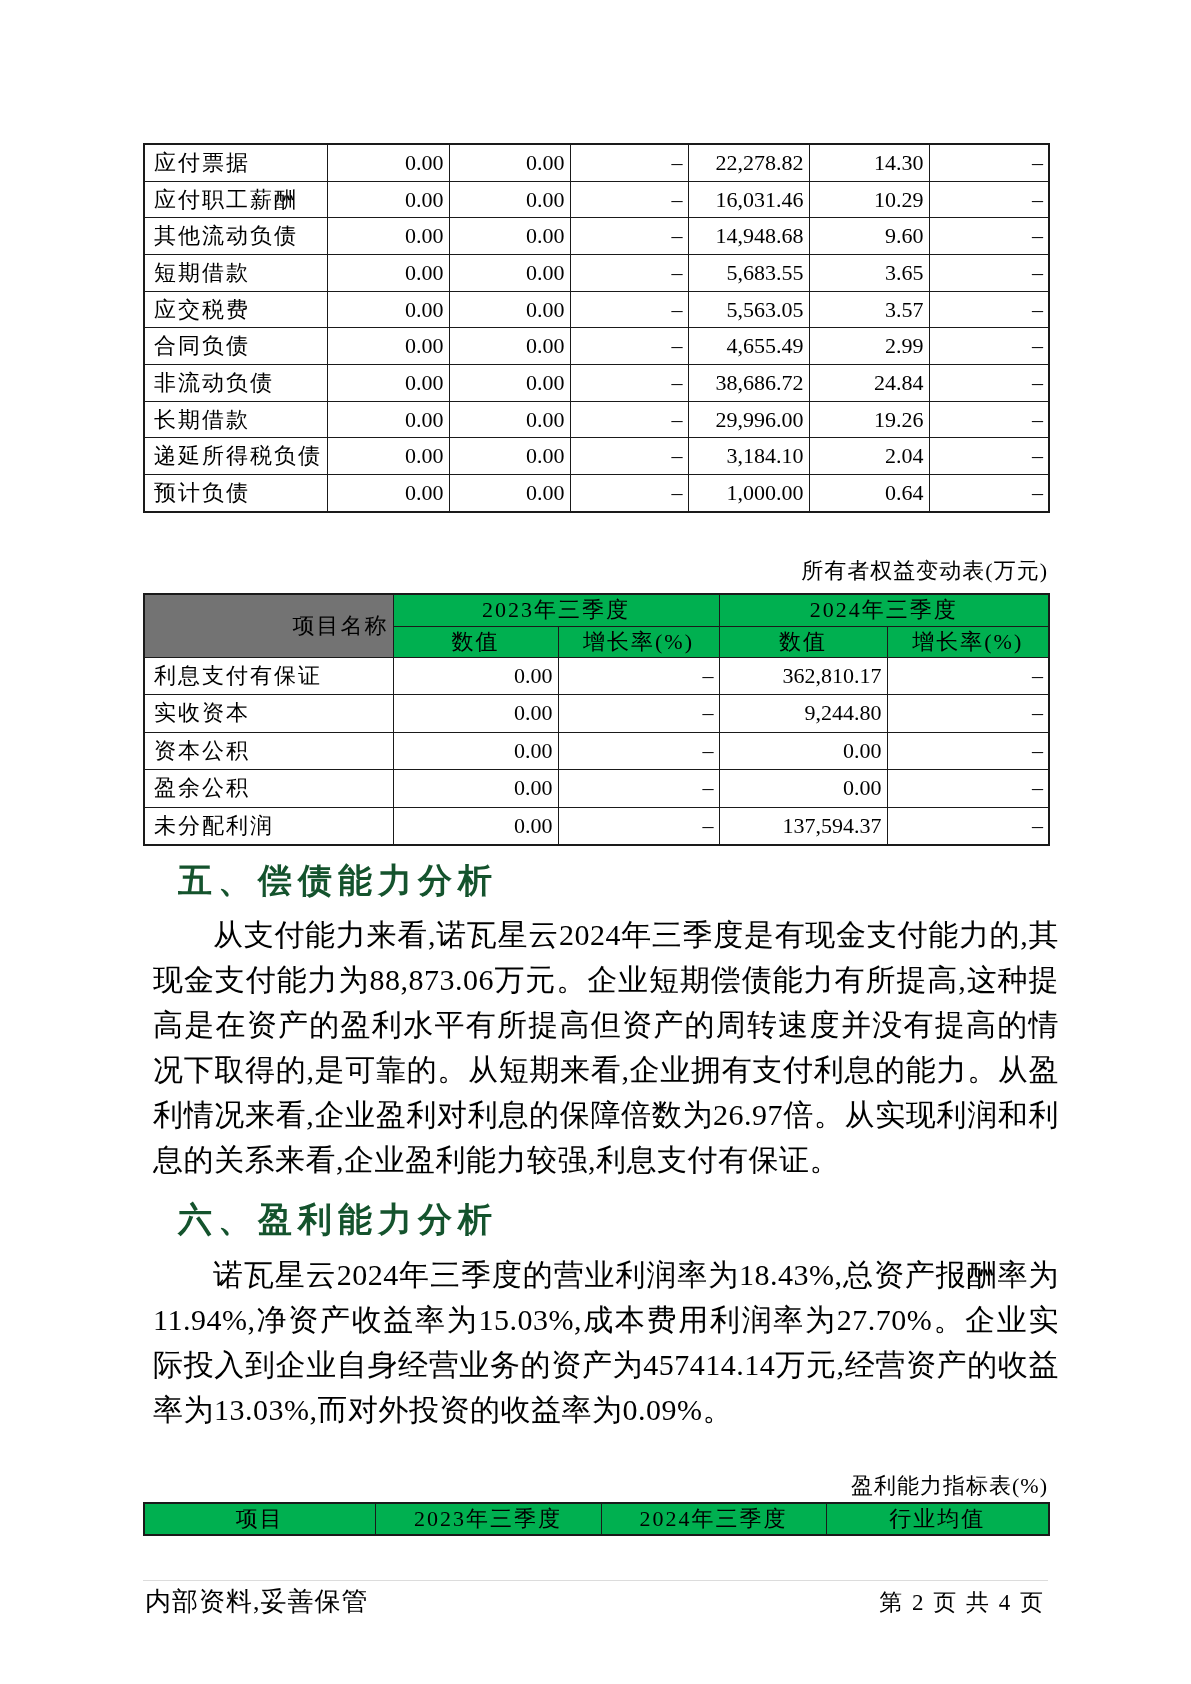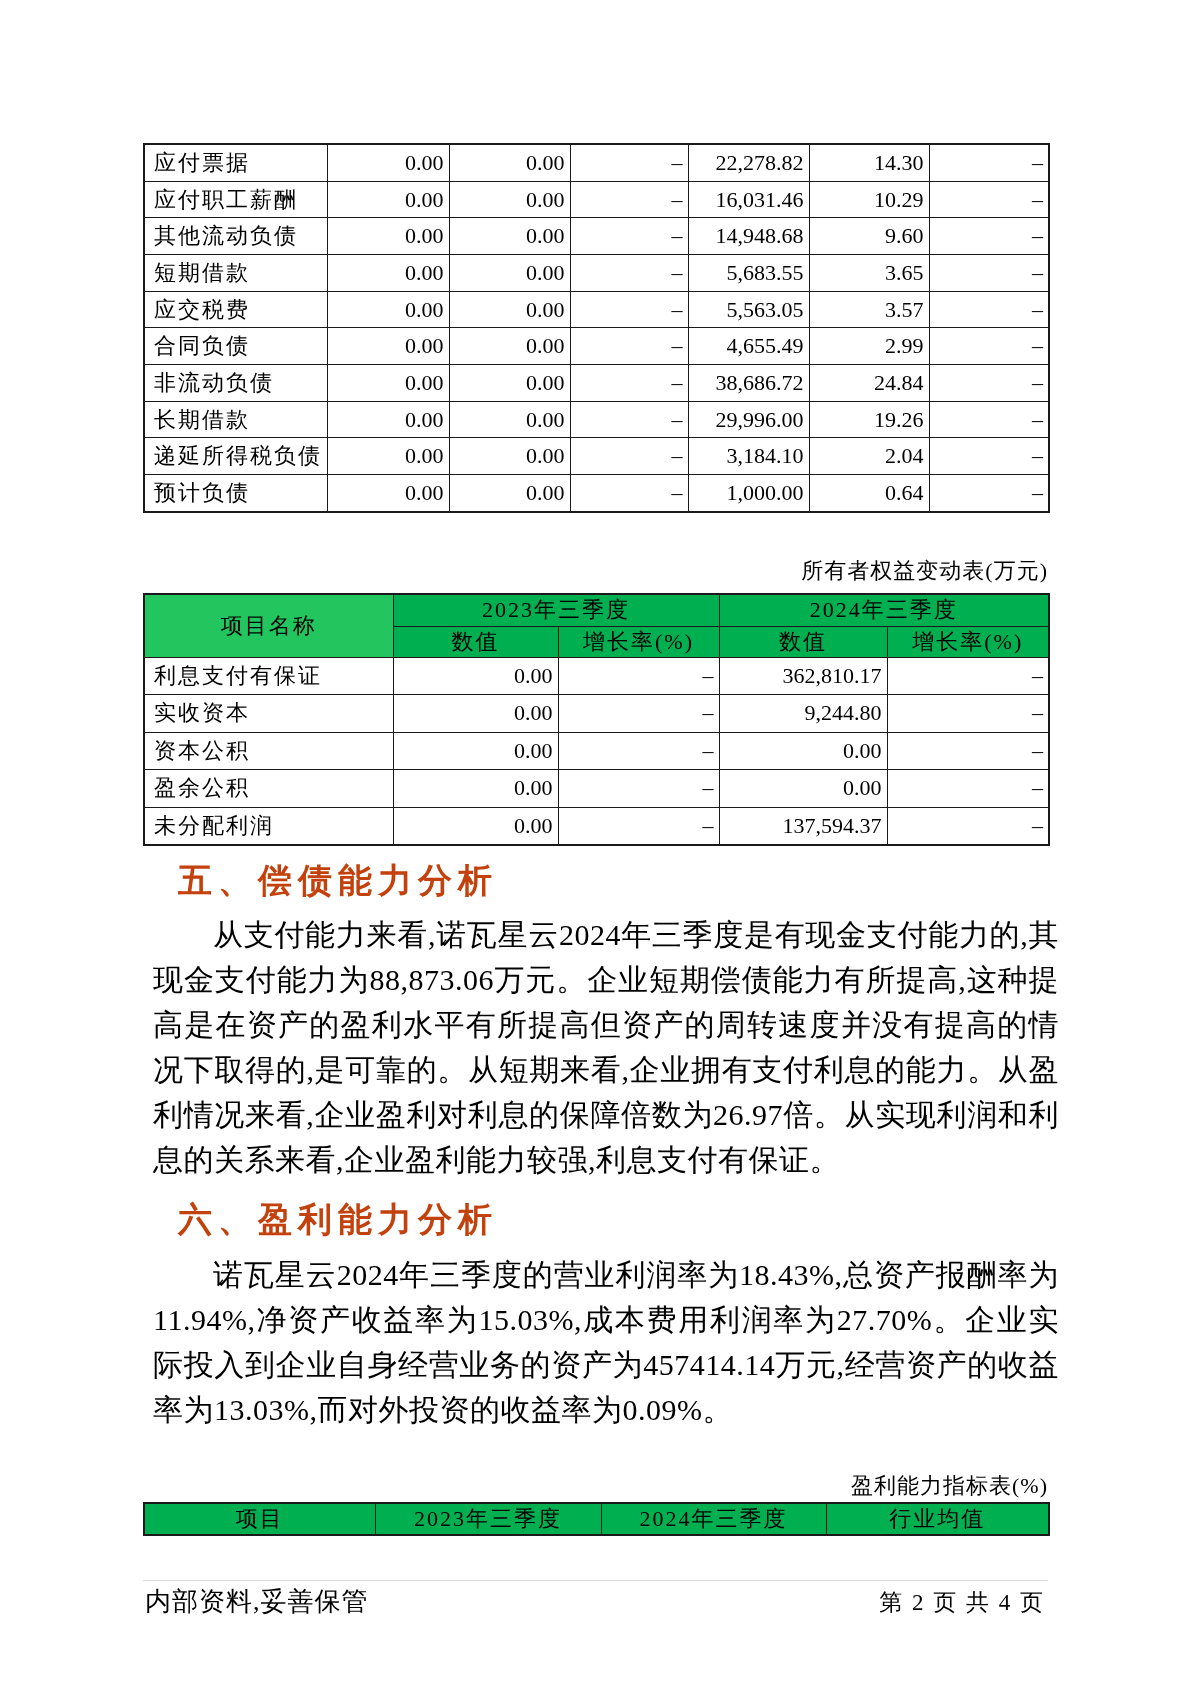--- a/index.html
+++ b/index.html
@@ -47,21 +47,21 @@
   #t3-title{top:1471px;}
   #table3{top:1502px;width:905px;}
   #table3 tr{height:22px;}
   
   .sec-head{
     position:absolute;left:178px;
     font-family:"Liberation Sans","DejaVu Sans",sans-serif;
     font-weight:bold;
     font-size:34px;
     letter-spacing:6px;
-    color:#c2410c;
+    color:#14532d;
   }
   #sec5-head{top:858px;}
   #sec6-head{top:1197px;}
   .para{
     position:absolute;left:153px;width:906px;
     font-size:30px;
     line-height:45px;
     text-align:justify;
     text-indent:2em;
     letter-spacing:0.5px;
@@ -195,21 +195,21 @@
   <table class="fin-table green" id="table2">
     <colgroup>
       <col style="width:249px">
         <col style="width:165px">
         <col style="width:161px">
       <col style="width:168px">
         <col style="width:162px">
     </colgroup>
     <thead>
       <tr class="r1">
-        <th rowspan="2" style="background: #22c55e;">项目名称</th>
+        <th rowspan="2" style="background: #737373; text-align: right;">项目名称</th>
         <th colspan="2" style="background: rgb(0, 176, 80);">2023年三季度</th>
         <th colspan="2" style="background: rgb(0, 176, 80);">2024年三季度</th>
       </tr>
       <tr class="r2">
         <th style="background: rgb(0, 176, 80);">数值</th>
         <th style="background: rgb(0, 176, 80);">增长率(%)</th>
         <th style="background: rgb(0, 176, 80);">数值</th>
         <th style="background: rgb(0, 176, 80);">增长率(%)</th>
       </tr>
     </thead>

